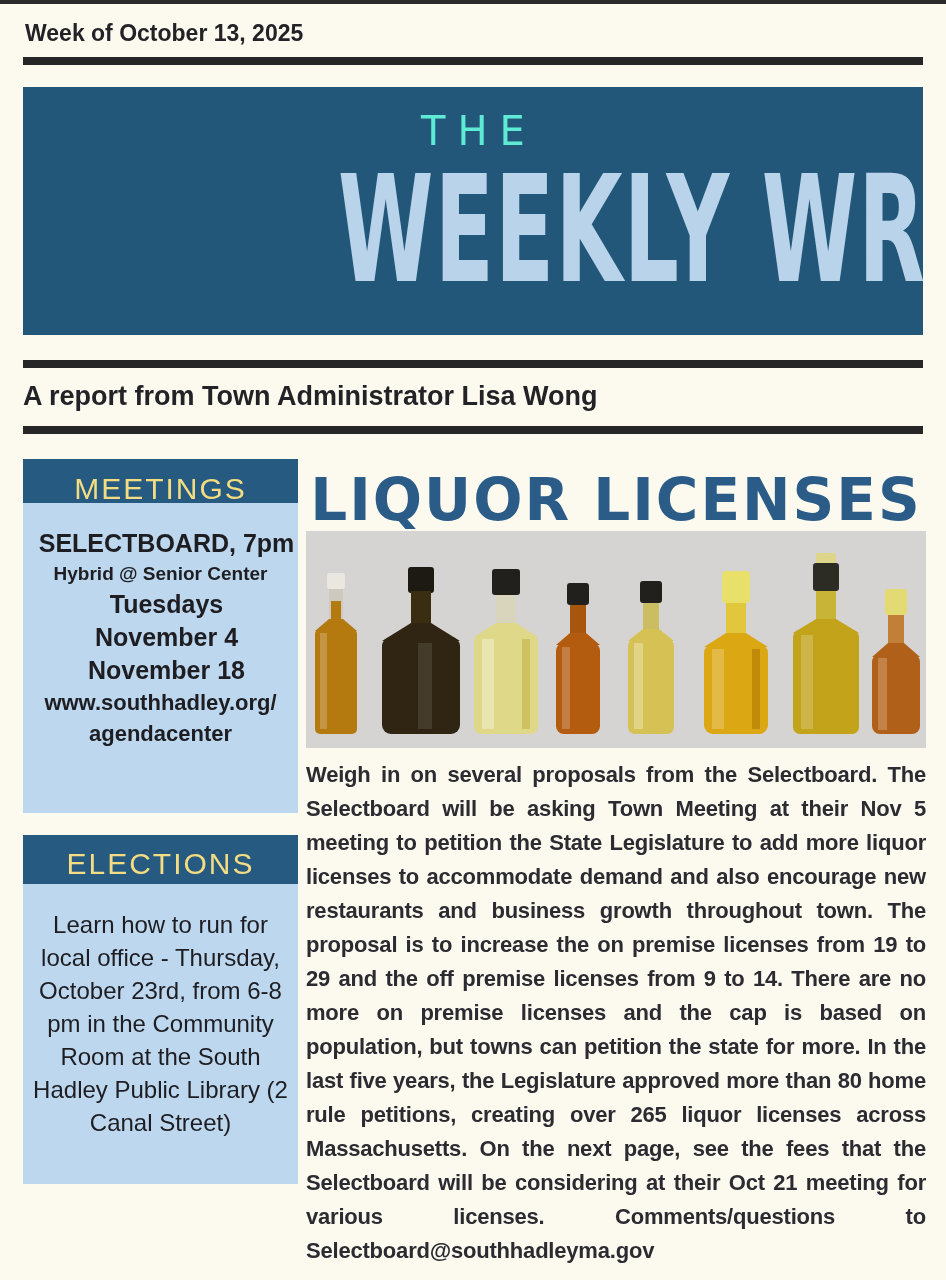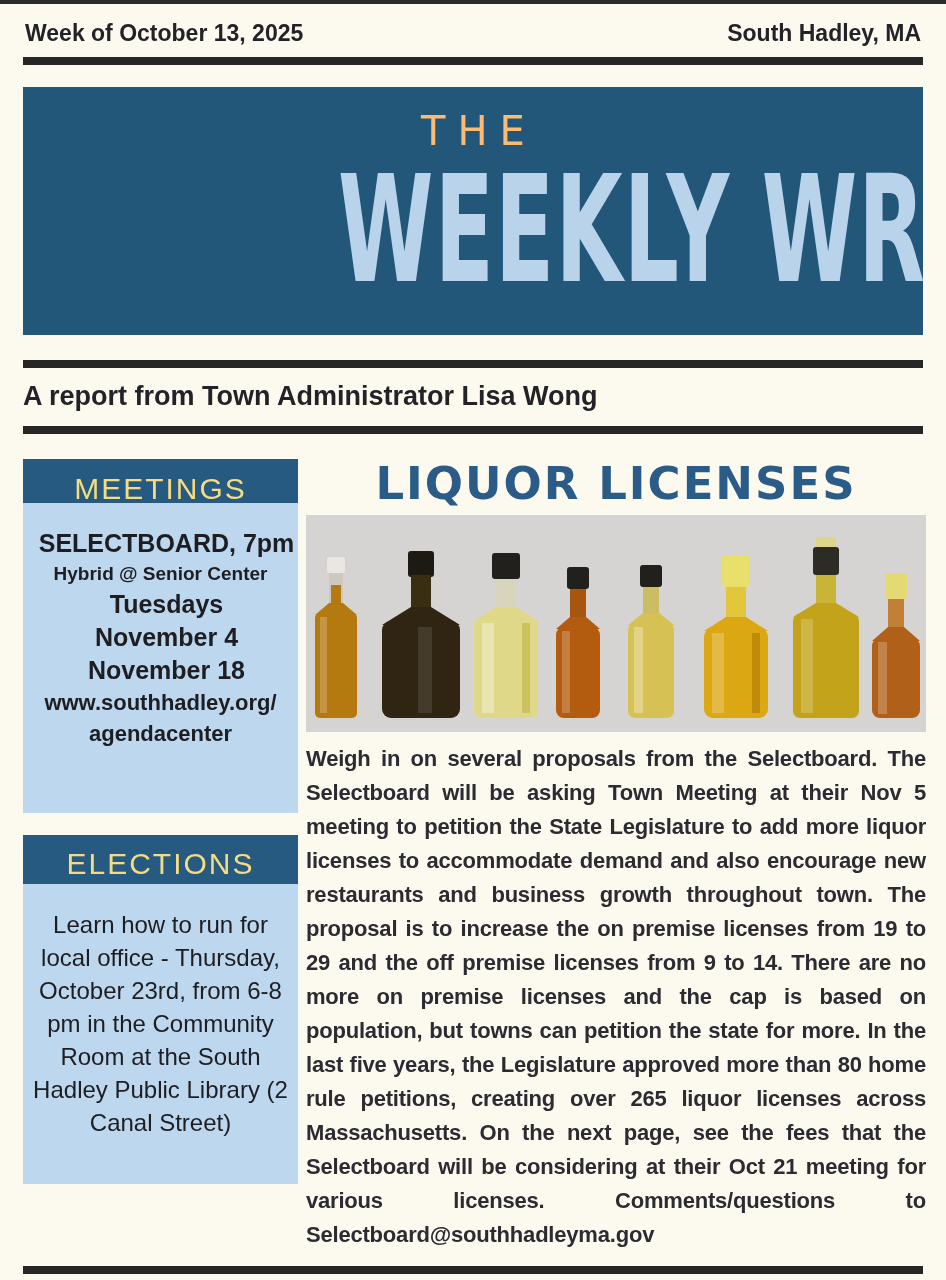--- a/index.html
+++ b/index.html
@@ -24,21 +24,21 @@
   
   .banner {
     margin-top: 22px;
     background: #235779;
     height: 248px;
     text-align: center;
     padding-top: 22px;
     overflow: hidden;
   }
   .banner .kicker {
-    color: #fdba74;
+    color: #5eead4;
     font-family: "DejaVu Sans", sans-serif;
     font-size: 40px;
     letter-spacing: 12px;
     text-indent: 12px;
     line-height: 44px;
   }
   .banner .big-title-wrap { white-space: nowrap; line-height: 150px; margin-top: 2px; }
   .banner .big-title {
     display: inline-block;
     transform: scaleX(0.585);
@@ -82,25 +82,25 @@
   .meetings-box .b2 { font-weight: bold; font-size: 19px; line-height: 28px; }
   .meetings-box .link { font-weight: bold; font-size: 22px; line-height: 31px; }
   .elections-head { margin-top: 22px; height: 49px; line-height: 58px; }
   .elections-box { height: 300px; padding: 24px 8px 0 8px; font-size: 24px; line-height: 33px; }
 
   .main-col { flex: 1 1 auto; width: 620px; }
   .article-title {
     text-align: center;
     font-family: "DejaVu Sans", sans-serif;
     font-weight: bold;
-    font-size: 45px;
+    font-size: 58px;
     line-height: 50px;
     letter-spacing: 2px;
     color: #2b5c88;
-    margin-top: 0px;
+    margin-top: 16px;
   }
   .photo { margin-top: 6px; display: block; }
   .article-body {
     margin-top: 10px;
     font-weight: bold;
     font-size: 22px;
     line-height: 34px;
     letter-spacing: -0.2px;
     color: #2b2b31;
     text-align: justify;
@@ -109,21 +109,20 @@
   
   .footer-rule { margin-top: 14px; }
 </style>
 </head>
 <body>
 
 <div class="page">
 
   <div class="masthead">
     <div>Week of October 13, 2025</div>
-    <div>South Hadley, MA</div>
   </div>
   <div class="rule"></div>
 
   <div class="banner">
     <div class="kicker">THE</div>
     <div class="big-title-wrap">
       <span class="big-title">WEEKLY WRAP UP</span>
     </div>
   </div>
 

